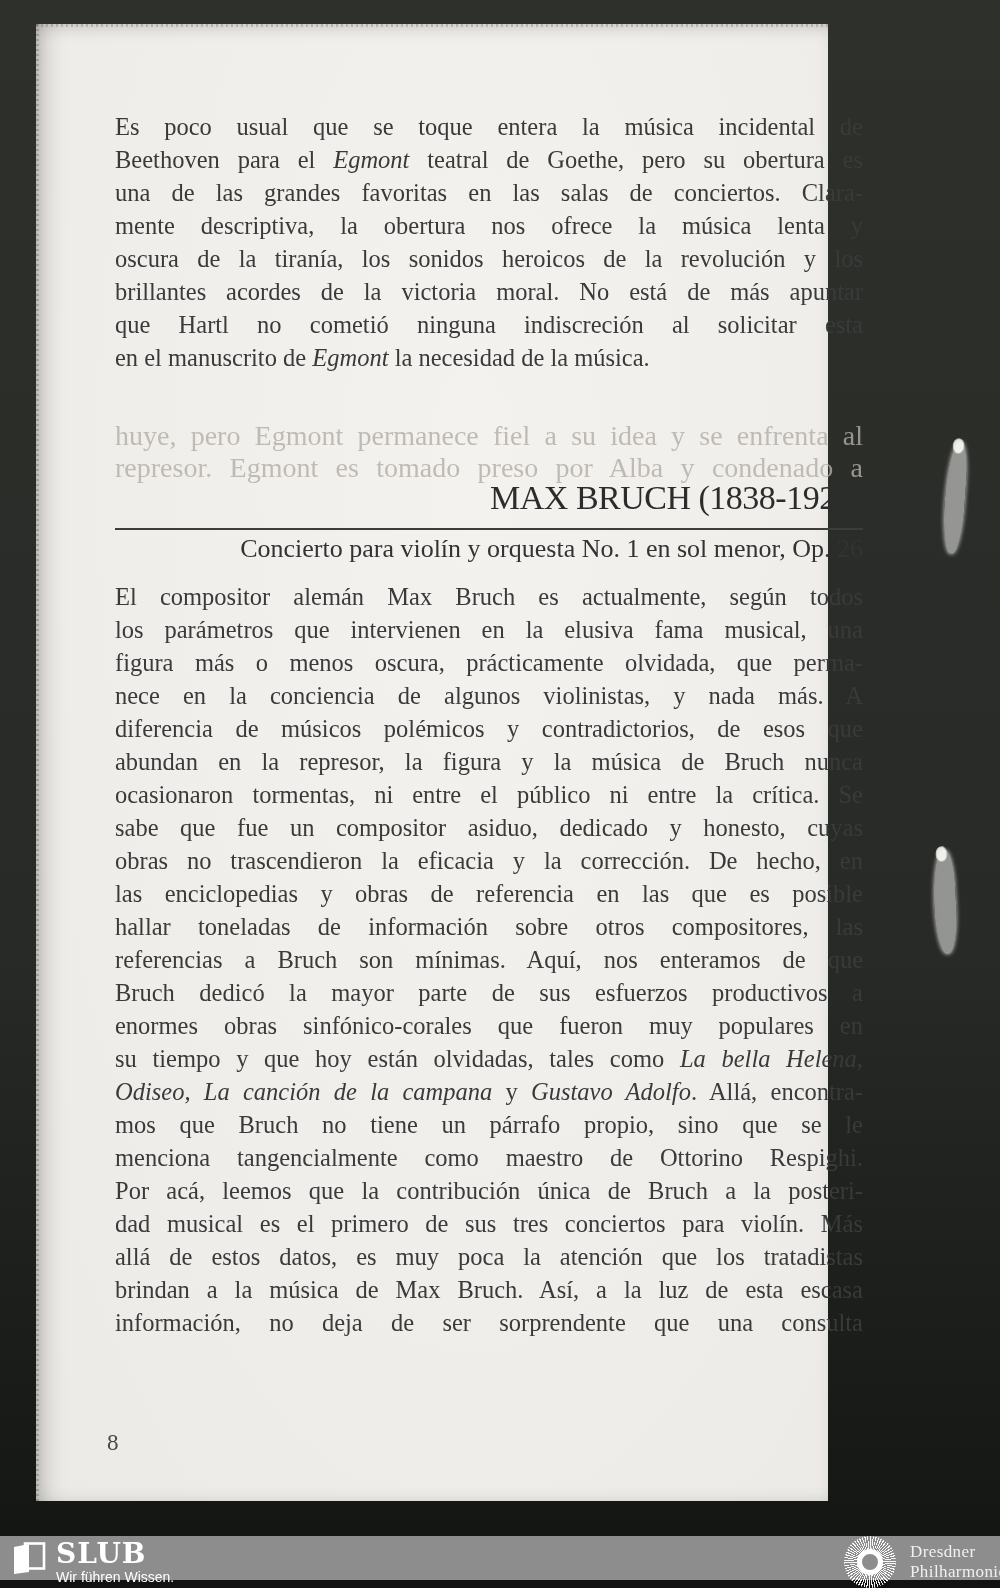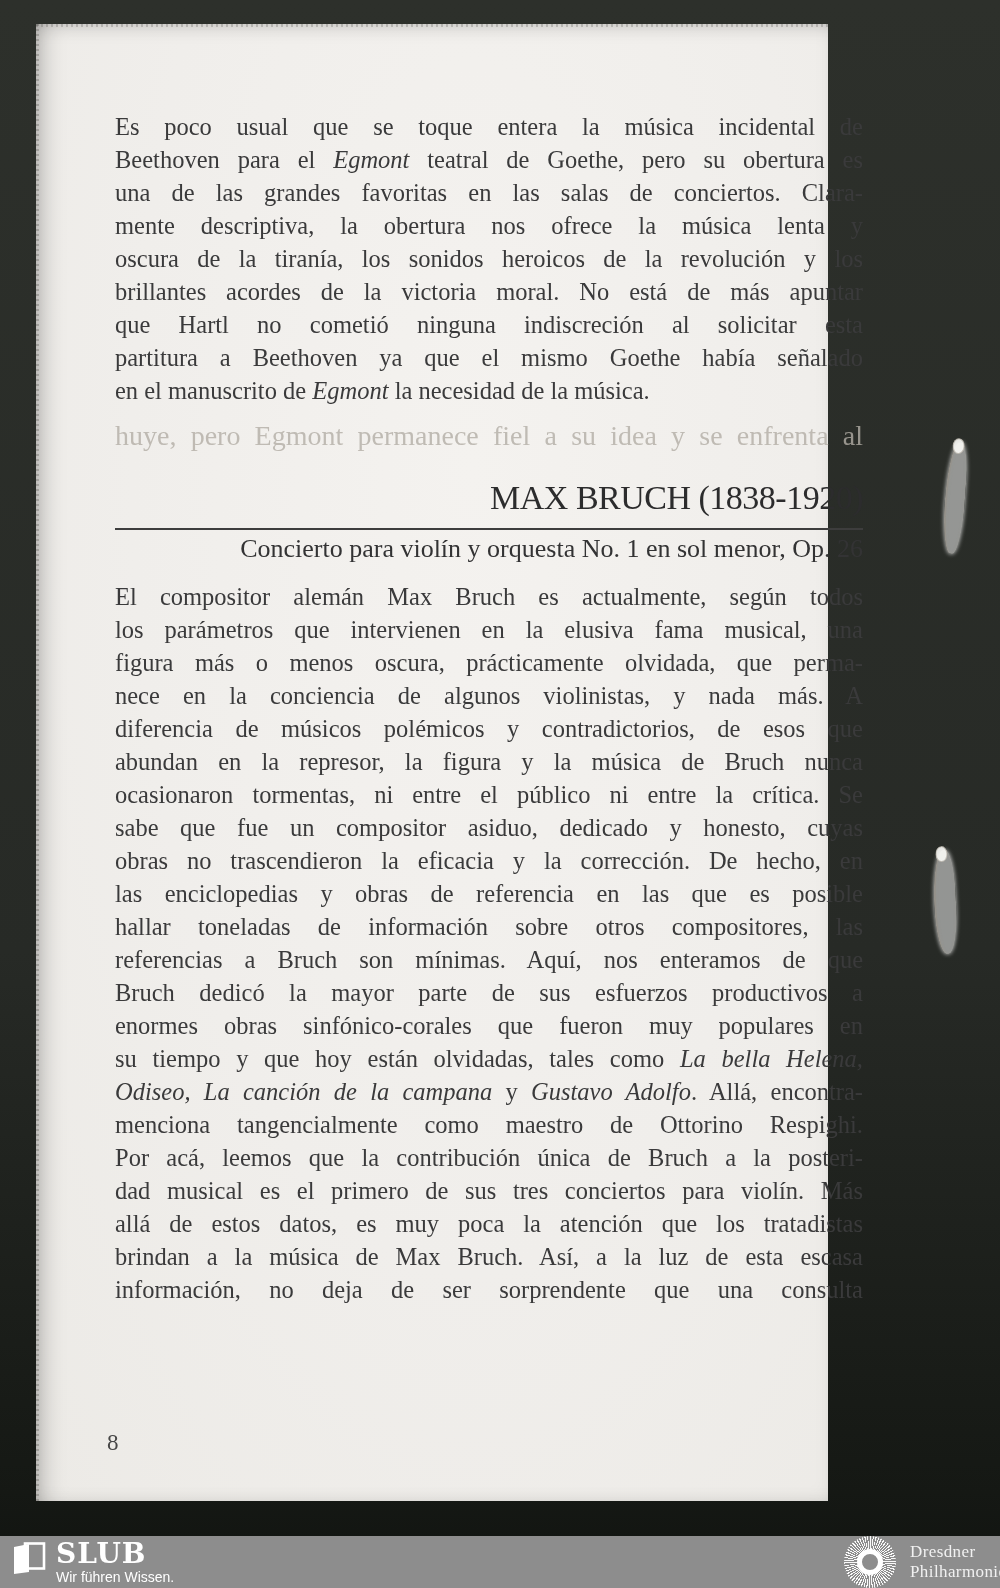--- a/index.html
+++ b/index.html
@@ -35,21 +35,21 @@
   .page-number{position:absolute;left:71px;top:1406px;font-size:23px;color:#474747;}
   
   .staple{position:absolute;border-left:2px solid rgba(150,142,128,.45);
     border-radius:60% 40% 50% 50%;background:rgba(255,255,255,.5);
     box-shadow:0 0 4px rgba(255,255,255,.8), inset 0 0 3px rgba(160,150,135,.25);}
   .staple-1{left:909px;top:418px;width:18px;height:112px;transform:rotate(4deg);}
   .staple-2{left:898px;top:826px;width:20px;height:104px;transform:rotate(-3deg);}
   .staple::before{content:"";position:absolute;left:2px;top:-4px;width:10px;height:14px;
     border:1.5px solid rgba(140,132,118,.5);border-radius:50%;background:rgba(250,249,246,.9);}
   
-  .footer-bar{position:absolute;left:0;right:0;top:1536px;height:52px;background:#8d8d8d;}
+  .footer-bar{position:absolute;left:0;right:0;top:1536px;height:44px;background:#8d8d8d;}
   .slub-block{position:absolute;left:12px;top:4px;display:flex;align-items:flex-start;}
   .slub-icon{width:34px;height:32px;margin-top:2px;}
   .slub-texts{margin-left:10px;color:#fff;}
   .slub-name{font-family:"DejaVu Serif",serif;font-weight:700;font-size:28px;
     line-height:28px;letter-spacing:1px;}
   .slub-tagline{font-family:"Liberation Sans",sans-serif;font-weight:400;font-size:14px;
     line-height:16px;margin-top:1px;}
   .phil-block{position:absolute;left:844px;top:0;height:52px;display:flex;align-items:center;}
   .phil-burst{position:relative;width:52px;height:52px;border-radius:50%;flex:0 0 auto;
     background:repeating-conic-gradient(from 0deg,rgba(255,255,255,.95) 0deg 2.6deg,rgba(141,141,141,0) 2.6deg 6.2deg);}
@@ -66,26 +66,26 @@
   <div class="page">
 
     <div class="column body-text para1">
         <div class="tline"><span>Es poco usual que se toque entera la música incidental de</span></div>
         <div class="tline"><span>Beethoven para el </span><i>Egmont</i><span> teatral de Goethe, pero su obertura es</span></div>
         <div class="tline"><span>una de las grandes favoritas en las salas de conciertos. Clara-</span></div>
         <div class="tline"><span>mente descriptiva, la obertura nos ofrece la música lenta y</span></div>
         <div class="tline"><span>oscura de la tiranía, los sonidos heroicos de la revolución y los</span></div>
         <div class="tline"><span>brillantes acordes de la victoria moral. No está de más apuntar</span></div>
         <div class="tline"><span>que Hartl no cometió ninguna indiscreción al solicitar esta</span></div>
-        <div class="tline"><span>partitura a Beethoven ya que el mismo Goethe había señalado</span></div>
         <div class="tline tline-last"><span>en el manuscrito de </span><i>Egmont</i><span> la necesidad de la música.</span></div>
       </div>
 
     <div class="column bleed">
         <div class="tline"><span>huye, pero Egmont permanece fiel a su idea y se enfrenta al</span></div>
+        <div class="tline"><span>represor. Egmont es tomado preso por Alba y condenado a</span></div>
       </div>
 
     <div class="column heading-block">
       <div class="work-composer">MAX BRUCH (1838-1920)</div>
       <hr class="heading-rule">
       <div class="work-title">Concierto para violín y orquesta No. 1 en sol menor, Op. 26</div>
     </div>
 
     <div class="column body-text para2">
         <div class="tline"><span>El compositor alemán Max Bruch es actualmente, según todos</span></div>
@@ -97,20 +97,21 @@
         <div class="tline"><span>ocasionaron tormentas, ni entre el público ni entre la crítica. Se</span></div>
         <div class="tline"><span>sabe que fue un compositor asiduo, dedicado y honesto, cuyas</span></div>
         <div class="tline"><span>obras no trascendieron la eficacia y la corrección. De hecho, en</span></div>
         <div class="tline"><span>las enciclopedias y obras de referencia en las que es posible</span></div>
         <div class="tline"><span>hallar toneladas de información sobre otros compositores, las</span></div>
         <div class="tline"><span>referencias a Bruch son mínimas. Aquí, nos enteramos de que</span></div>
         <div class="tline"><span>Bruch dedicó la mayor parte de sus esfuerzos productivos a</span></div>
         <div class="tline"><span>enormes obras sinfónico-corales que fueron muy populares en</span></div>
         <div class="tline"><span>su tiempo y que hoy están olvidadas, tales como </span><i>La bella Helena,</i></div>
         <div class="tline"><i>Odiseo, La canción de la campana</i><span> y </span><i>Gustavo Adolfo</i><span>. Allá, encontra-</span></div>
+        <div class="tline"><span>mos que Bruch no tiene un párrafo propio, sino que se le</span></div>
         <div class="tline"><span>menciona tangencialmente como maestro de Ottorino Respighi.</span></div>
         <div class="tline"><span>Por acá, leemos que la contribución única de Bruch a la posteri-</span></div>
         <div class="tline"><span>dad musical es el primero de sus tres conciertos para violín. Más</span></div>
         <div class="tline"><span>allá de estos datos, es muy poca la atención que los tratadistas</span></div>
         <div class="tline"><span>brindan a la música de Max Bruch. Así, a la luz de esta escasa</span></div>
         <div class="tline"><span>información, no deja de ser sorprendente que una consulta</span></div>
       </div>
 
     <div class="page-number">8</div>
 

